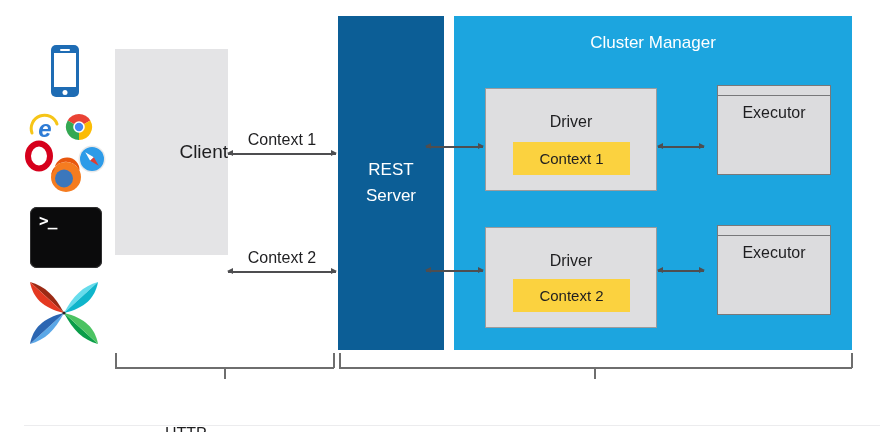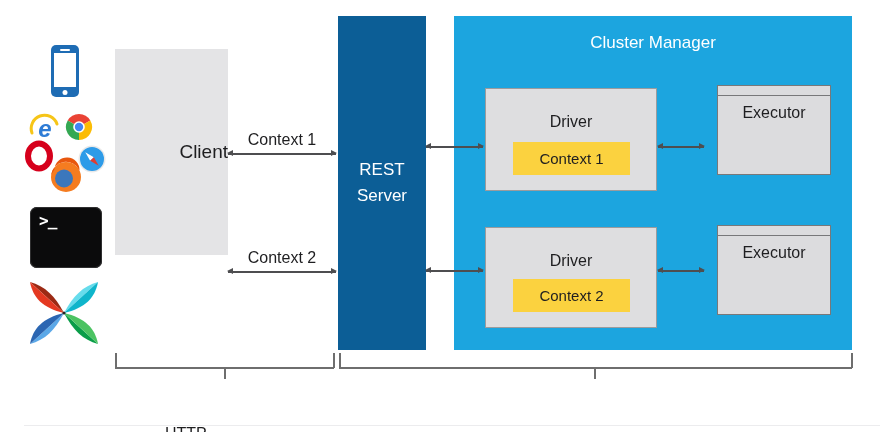--- a/index.html
+++ b/index.html
@@ -19,21 +19,21 @@
   .phone .home{position:absolute;bottom:2.5px;left:50%;transform:translateX(-50%);width:5px;height:5px;background:#fff;border-radius:50%;}
 
   .browsers{position:absolute;left:24px;top:109px;width:84px;height:90px;}
   .terminal{position:absolute;left:30px;top:207px;width:72px;height:61px;background:#0B0B0C;border-radius:7px;box-shadow:inset 0 0 0 1px #2F2F30;}
   .terminal .prompt{position:absolute;top:4px;left:9px;color:#fff;font-family:"DejaVu Sans Mono","Liberation Mono",monospace;font-weight:bold;font-size:16px;letter-spacing:-1px;}
   .airflow{position:absolute;left:27px;top:280px;width:74px;height:66px;}
 
   
   .client-box{position:absolute;left:115px;top:49px;width:113px;height:206px;background:var(--client-gray);
     display:flex;align-items:center;justify-content:flex-end;font-size:19px;}
-  .rest-box{position:absolute;left:338px;top:16px;width:88px;height:334px;background:var(--rest-blue);
+  .rest-box{position:absolute;left:338px;top:16px;width:106px;height:334px;background:var(--rest-blue);
     display:flex;align-items:center;justify-content:center;text-align:center;color:#fff;font-size:17px;line-height:1.55;padding:0 10px;}
   .cluster-box{position:absolute;left:454px;top:16px;width:398px;height:334px;background:var(--cluster-blue);}
   .cluster-title{position:absolute;left:454px;top:33px;width:398px;text-align:center;color:#fff;font-size:17px;}
 
   .driver{position:absolute;left:485px;width:172px;background:var(--box-gray);border:1px solid #9B9B9D;text-align:center;font-size:16px;padding-top:24px;}
   .driver1{top:88px;height:103px;}
   .driver2{top:227px;height:101px;}
   .chip{position:absolute;left:513px;width:117px;height:33px;background:var(--yellow);text-align:center;font-size:15px;line-height:33px;}
   .chip1{top:142px;} .chip2{top:279px;}
 

